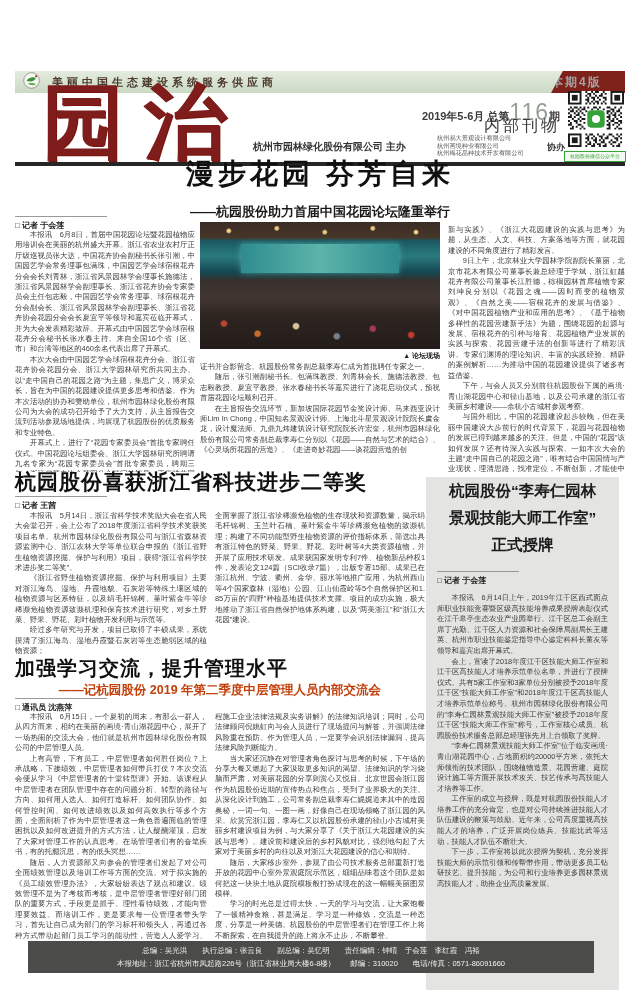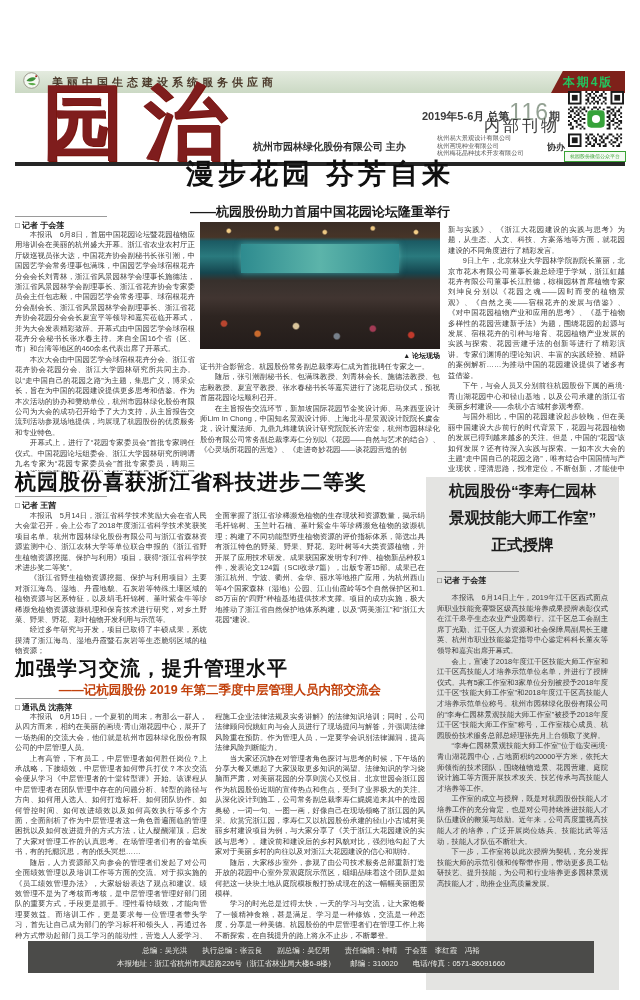--- a/index.html
+++ b/index.html
@@ -5,21 +5,21 @@
   html,body{margin:0;padding:0;background:#ffffff;}
   #page{position:relative;width:640px;height:1000px;background:#fff;overflow:hidden;
         font-family:"Liberation Sans",sans-serif;color:#222;margin-top:15px;}
   
   .banner{position:absolute;left:15px;top:56px;width:610px;height:22px;
           background:linear-gradient(#e4ebdf,#cbd9c4);display:flex;align-items:center;}
   .banner .logo{margin-left:8px;flex:0 0 auto;}
   .banner .slogan{margin-left:12px;font-size:11px;font-weight:bold;letter-spacing:4px;color:#4d3c2d;}
   .badge{position:absolute;right:0;top:0;height:22px;width:74px;background:#7e211a;
          clip-path:polygon(16% 0,100% 0,100% 100%,0 100%);
-         color:#22c55e;font-size:12px;font-weight:bold;text-align:center;line-height:22px;letter-spacing:2px;}
+         color:#a3a3a3;font-size:12px;font-weight:bold;text-align:left;line-height:22px;letter-spacing:2px;}
   
   .mast-title{position:absolute;left:42px;top:66px;font-family:"DejaVu Serif",serif;
               font-weight:bold;font-size:82px;line-height:80px;color:#7f1d1d;letter-spacing:20px;
               text-shadow:1px 1px 0 #7a150d;}
   .issue{position:absolute;left:300px;top:84px;width:260px;text-align:right;color:#3c3c3c;}
   .issue .pre,.issue .suf{font-size:11px;font-weight:bold;}
   .issue .num{font-size:23px;color:#93a193;font-weight:normal;letter-spacing:1px;}
   .pubtype{position:absolute;left:300px;top:101px;width:260px;text-align:right;
            font-size:16px;letter-spacing:3px;color:#3a3a3a;}
   .org-row{position:absolute;left:253px;top:125px;font-size:10px;font-weight:bold;color:#333;}

